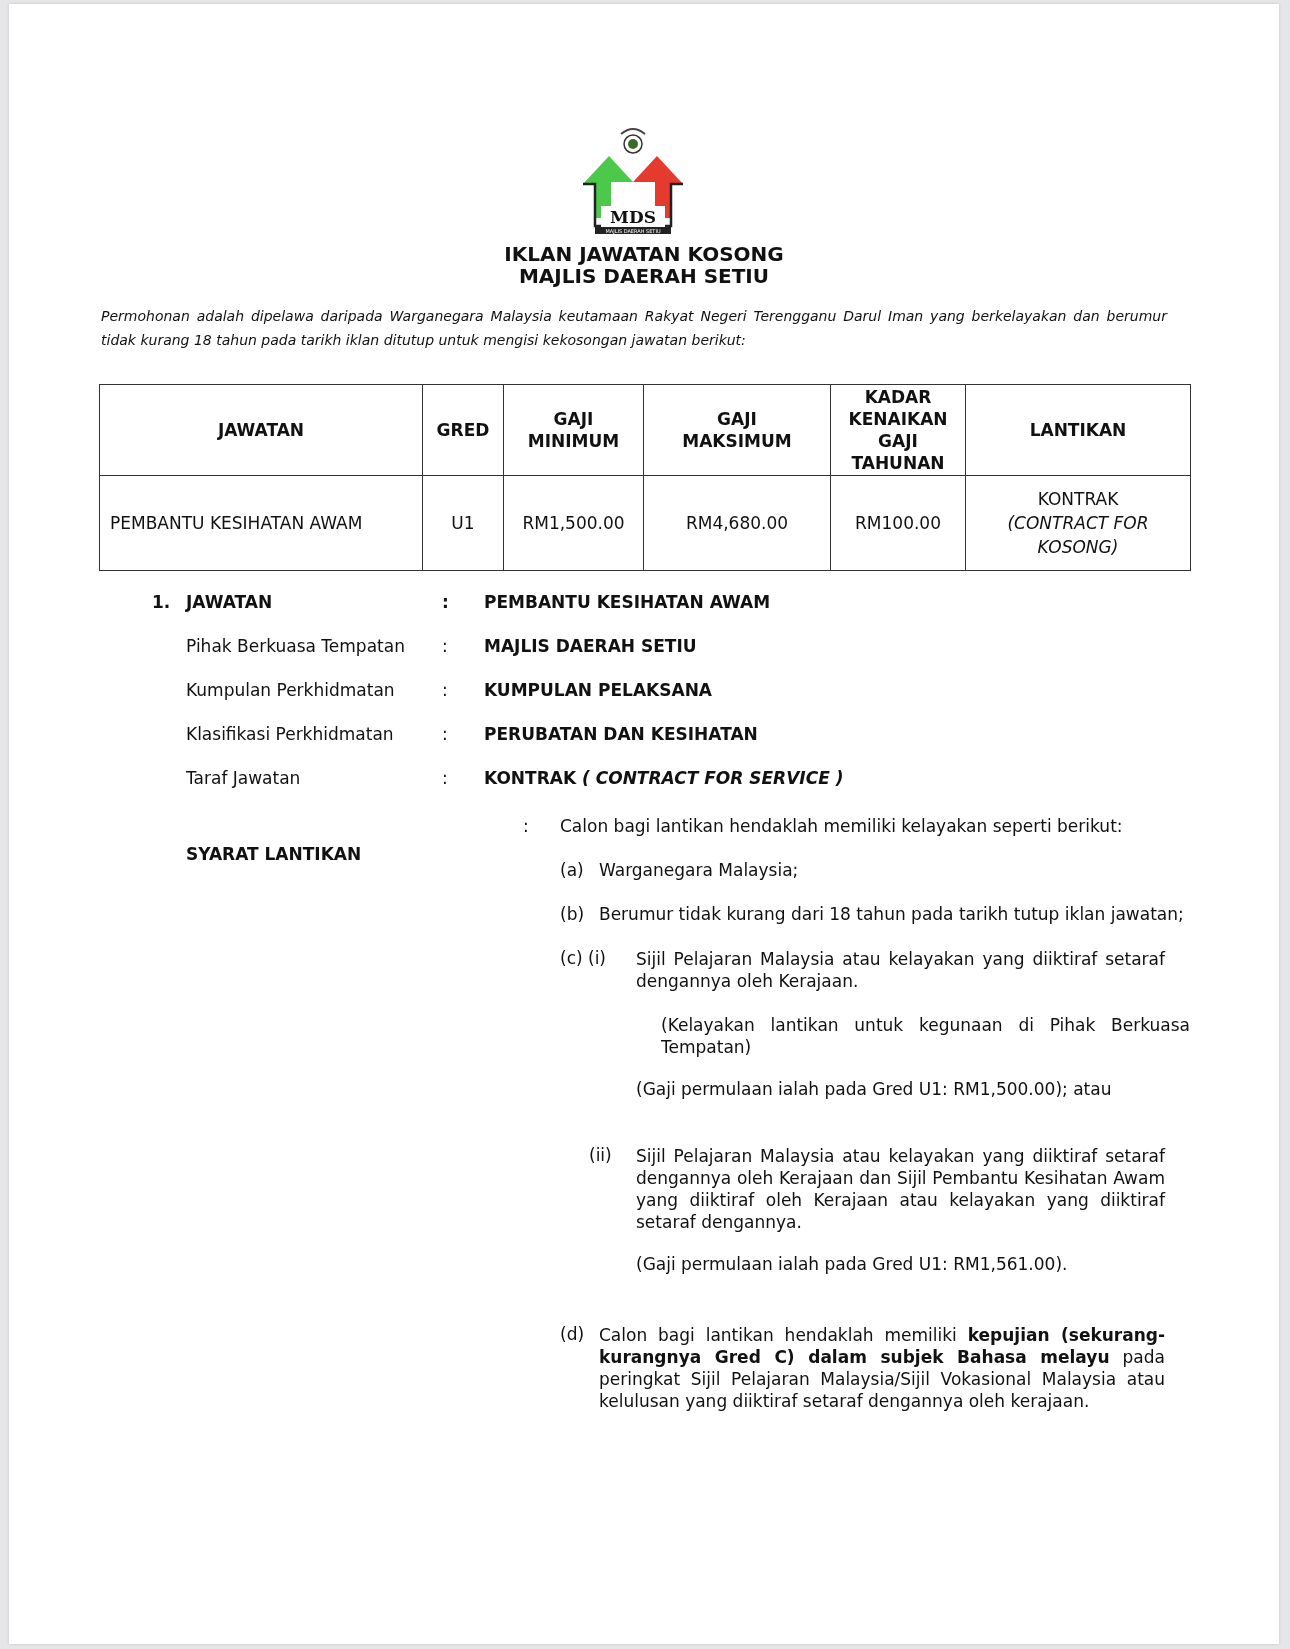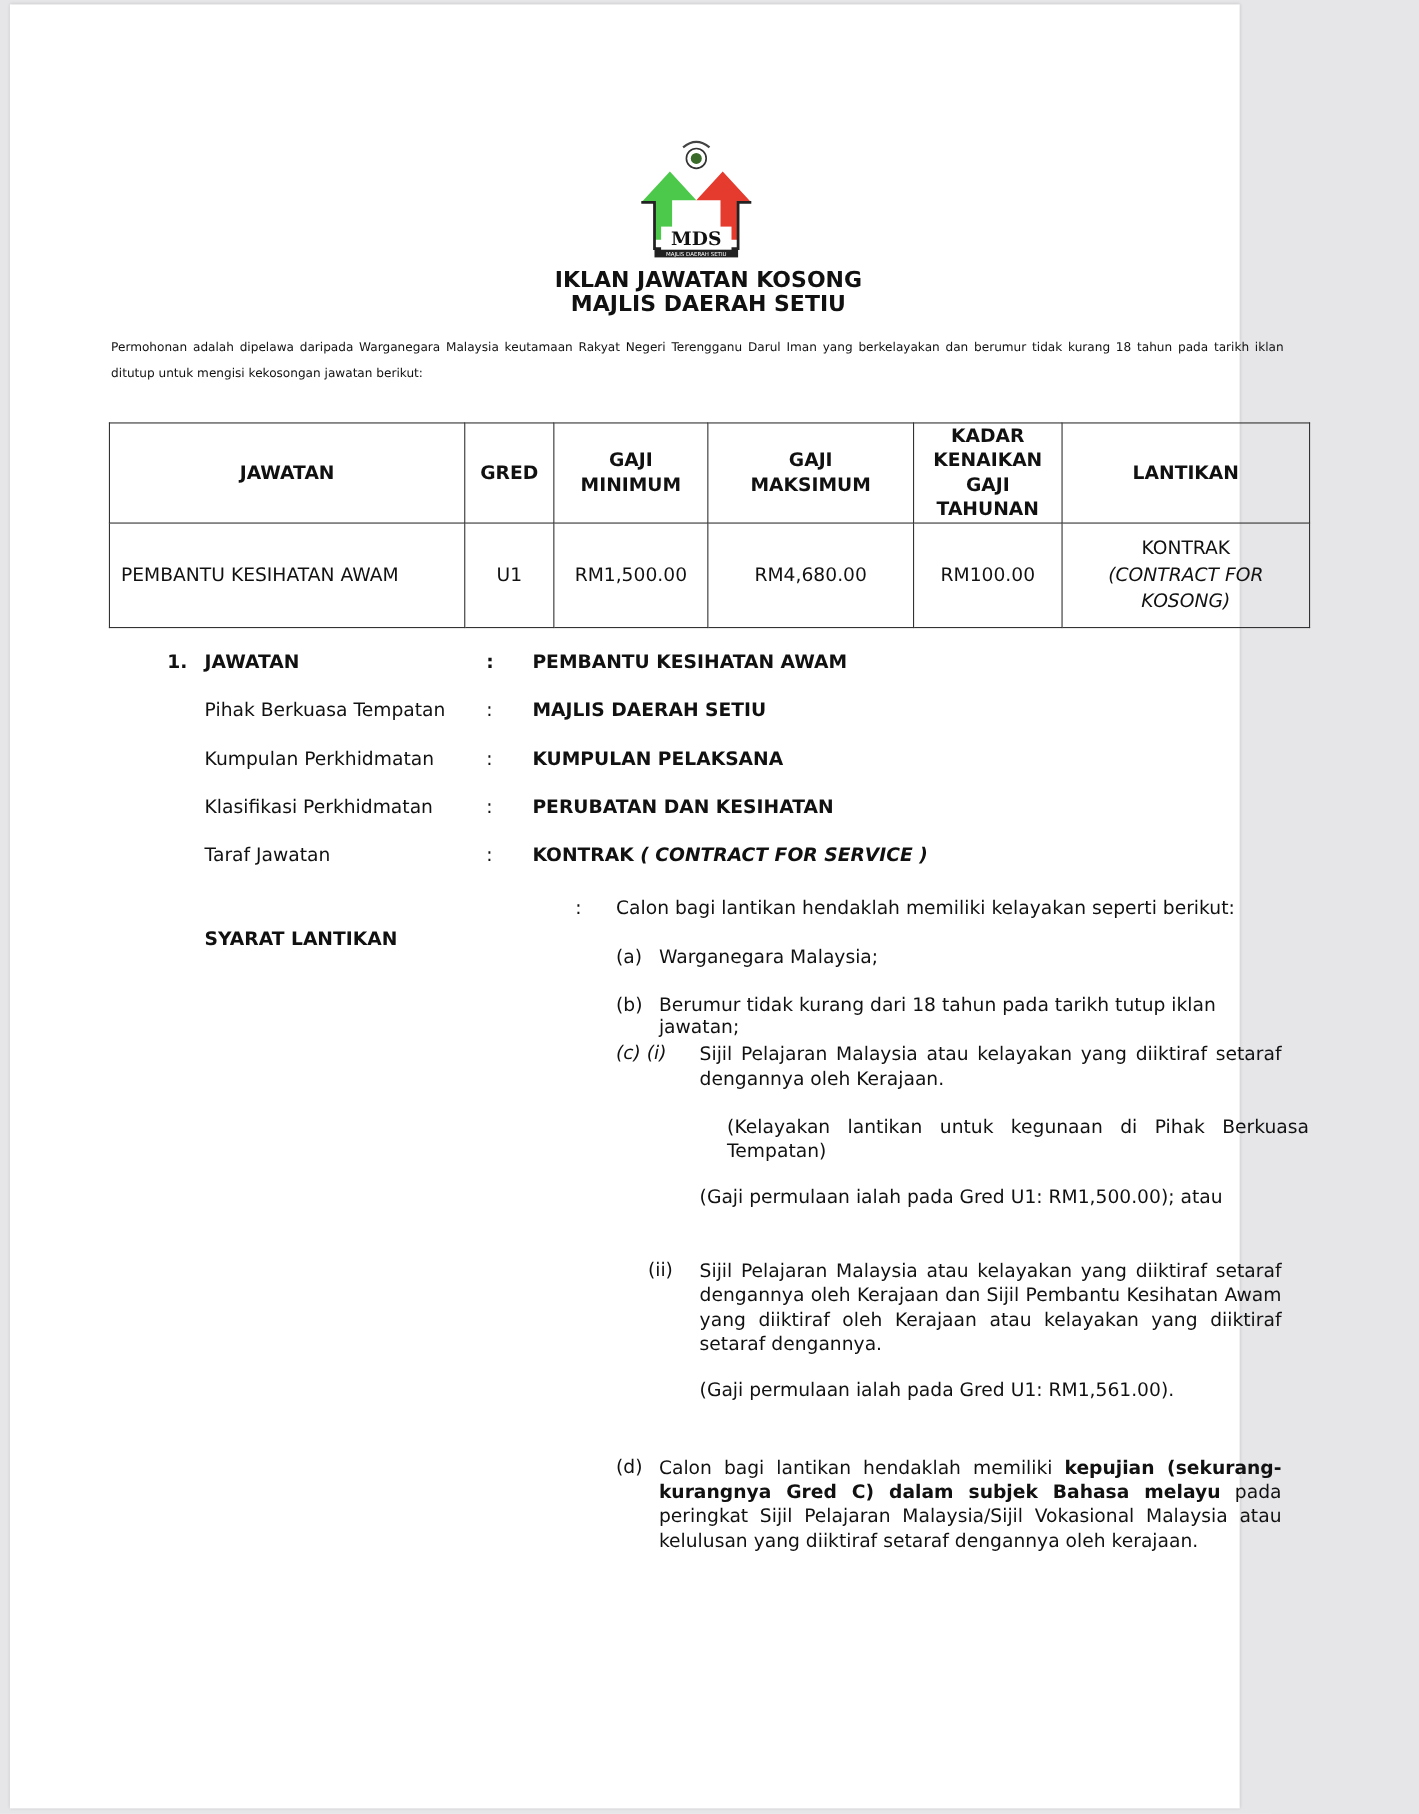--- a/index.html
+++ b/index.html
@@ -5,28 +5,28 @@
   html, body { margin: 0; padding: 0; }
   body {
     width: 1290px; height: 1649px;
     background: #e6e6e9;
     font-family: "DejaVu Sans", sans-serif;
     color: #111;
     position: relative;
     overflow: hidden;
   }
   .sheet {
-    position: absolute; left: 9px; top: 4px; width: 1118px; height: 1640px;
+    position: absolute; left: 9px; top: 4px; width: 1270px; height: 1640px;
     background: #fff;
     box-shadow: 0 0 3px rgba(0,0,0,0.15);
   }
   .abs { position: absolute; }
   .logo { left: 572px; top: 122px; width: 104px; height: 110px; }
   .title { left: 0; width: 1270px; text-align: center; font-weight: bold; font-size: 20px; }
-  .intro { left: 92px; width: 1066px; font-size: 11px; line-height: 24px; text-align: justify; text-align-last: left; top: 300px; }
+  .intro { left: 92px; width: 1066px; font-size: 14px; line-height: 24px; text-align: justify; text-align-last: left; top: 300px; font-style: italic; }
   table.jobs {
     position: absolute; left: 90px; top: 380px; width: 1092px;
     border-collapse: collapse; font-size: 17px;
   }
   table.jobs th, table.jobs td { border: 1.5px solid #333; text-align: center; vertical-align: middle; }
   table.jobs th { font-weight: bold; height: 88px; line-height: 22px; }
   table.jobs td { height: 92px; line-height: 24px; }
   table.jobs td.left { text-align: left; padding-left: 10px; }
   .it { font-style: italic; }
   .row { font-size: 17px; }
@@ -115,21 +115,21 @@
   <div class="abs row lbl b" style="top:812px;margin-top:28px;">SYARAT LANTIKAN</div>
   <div class="abs row" style="left:514px; top:812px;">:</div>
   <div class="abs row" style="left:551px; top:812px;">Calon bagi lantikan hendaklah memiliki kelayakan seperti berikut:</div>
 
   <div class="abs row" style="left:551px; top:856px;">(a)</div>
   <div class="abs row" style="left:590px; top:856px;">Warganegara Malaysia;</div>
 
   <div class="abs row" style="left:551px; top:900px;">(b)</div>
   <div class="abs row" style="left:590px; top:900px;">Berumur tidak kurang dari 18 tahun pada tarikh tutup iklan jawatan;</div>
 
-  <div class="abs row" style="left:551px; top:944px;font-style:italic;">(c) (i)</div>
+  <div class="abs row" style="left:551px; top:944px;">(c) (i)</div>
   <div class="abs para" style="left:627px; top:944px; width:529px;">Sijil Pelajaran Malaysia atau kelayakan yang diiktiraf setaraf dengannya oleh Kerajaan.</div>
   <div class="abs para" style="left:652px; top:1010px; width:529px;">(Kelayakan lantikan untuk kegunaan di Pihak Berkuasa Tempatan)</div>
   <div class="abs row" style="left:627px; top:1075px;">(Gaji permulaan ialah pada Gred U1: RM1,500.00); atau</div>
 
   <div class="abs row" style="left:580px; top:1141px;">(ii)</div>
   <div class="abs para" style="left:627px; top:1141px; width:529px;">Sijil Pelajaran Malaysia atau kelayakan yang diiktiraf setaraf dengannya oleh Kerajaan dan Sijil Pembantu Kesihatan Awam yang diiktiraf oleh Kerajaan atau kelayakan yang diiktiraf setaraf dengannya.</div>
   <div class="abs row" style="left:627px; top:1250px;text-align:center;">(Gaji permulaan ialah pada Gred U1: RM1,561.00).</div>
 
   <div class="abs row" style="left:551px; top:1320px;">(d)</div>
   <div class="abs para" style="left:590px; top:1320px; width:566px;">

